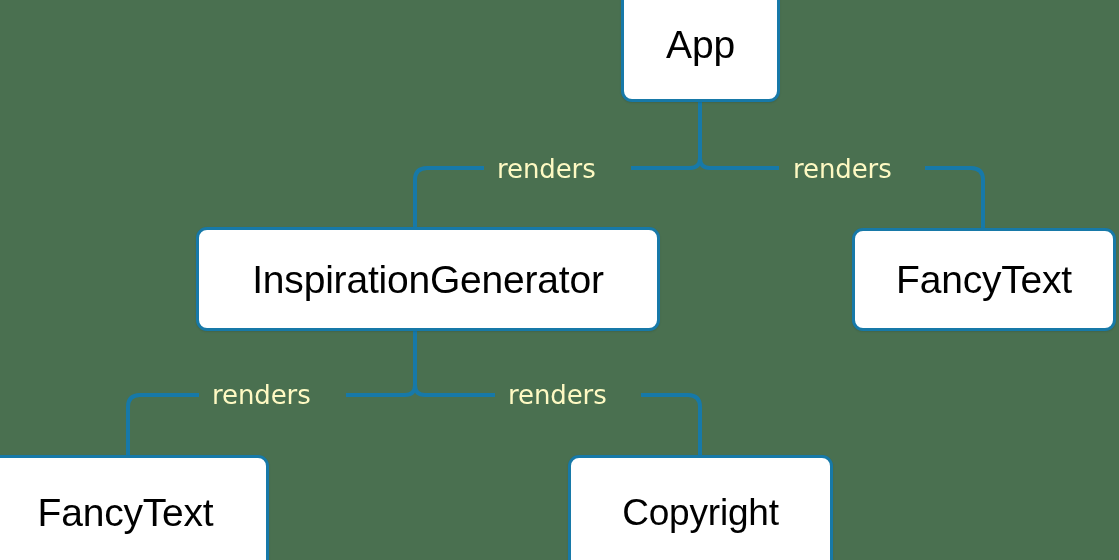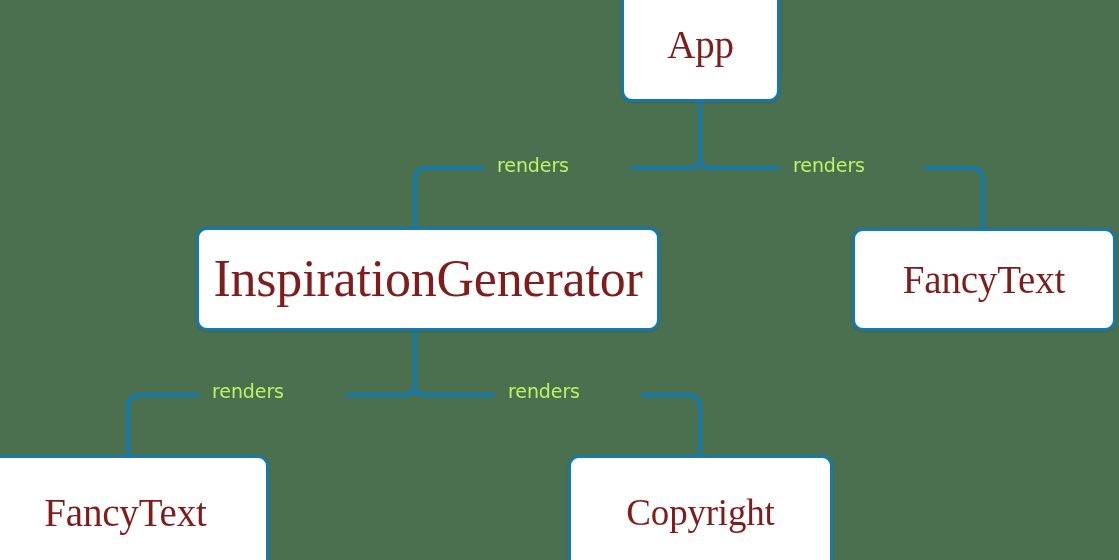--- a/index.html
+++ b/index.html
@@ -34,45 +34,45 @@
     box-sizing: border-box;
     background: #ffffff;
     border: 3px solid #1779a8;
     border-radius: 11px;
     display: flex;
     align-items: center;
     justify-content: center;
     box-shadow: 0 1px 2px rgba(0,0,0,0.10);
   }
   .node-label {
-    color: #7f1d1d;
-    font-family: Liberation Serif, serif;
+    color: #000000;
+    font-family: Liberation Sans, sans-serif;
     font-size: 38px;
     font-weight: 400;
     letter-spacing: -0.2px;
     line-height: 1;
     white-space: nowrap;
   }
   .node-app          { left: 621px;  top: -14px;  width: 159px; height: 116px; }
   .node-inspiration  { left: 196px;  top: 227px;  width: 464px; height: 104px; }
   .node-fancytext-r  { left: 852px;  top: 228px;  width: 264px; height: 103px; }
   .node-fancytext-b  { left: -18px;  top: 455px;  width: 287px; height: 115px; }
   .node-copyright    { left: 568px;  top: 455px;  width: 265px; height: 115px; }
 
   .node-app .node-label         { font-size: 39px; }
-  .node-inspiration .node-label { font-size: 52px; }
+  .node-inspiration .node-label { font-size: 39px; }
   .node-fancytext-r .node-label { font-size: 39px; }
   .node-fancytext-b .node-label { font-size: 39px; }
   .node-copyright .node-label   { font-size: 37px; }
 
   .edge-label {
     position: absolute;
-    color: #bef264;
+    color: #fef9c3;
     font-family: "DejaVu Sans", sans-serif;
-    font-size: 19px;
+    font-size: 26px;
     font-weight: 400;
     line-height: 1;
     white-space: nowrap;
     letter-spacing: -0.1px;
   }
   .edge-label-1 { left: 497px; top: 156px; }
   .edge-label-2 { left: 793px; top: 156px; }
   .edge-label-3 { left: 212px; top: 382px; }
   .edge-label-4 { left: 508px; top: 382px; }
 </style>

